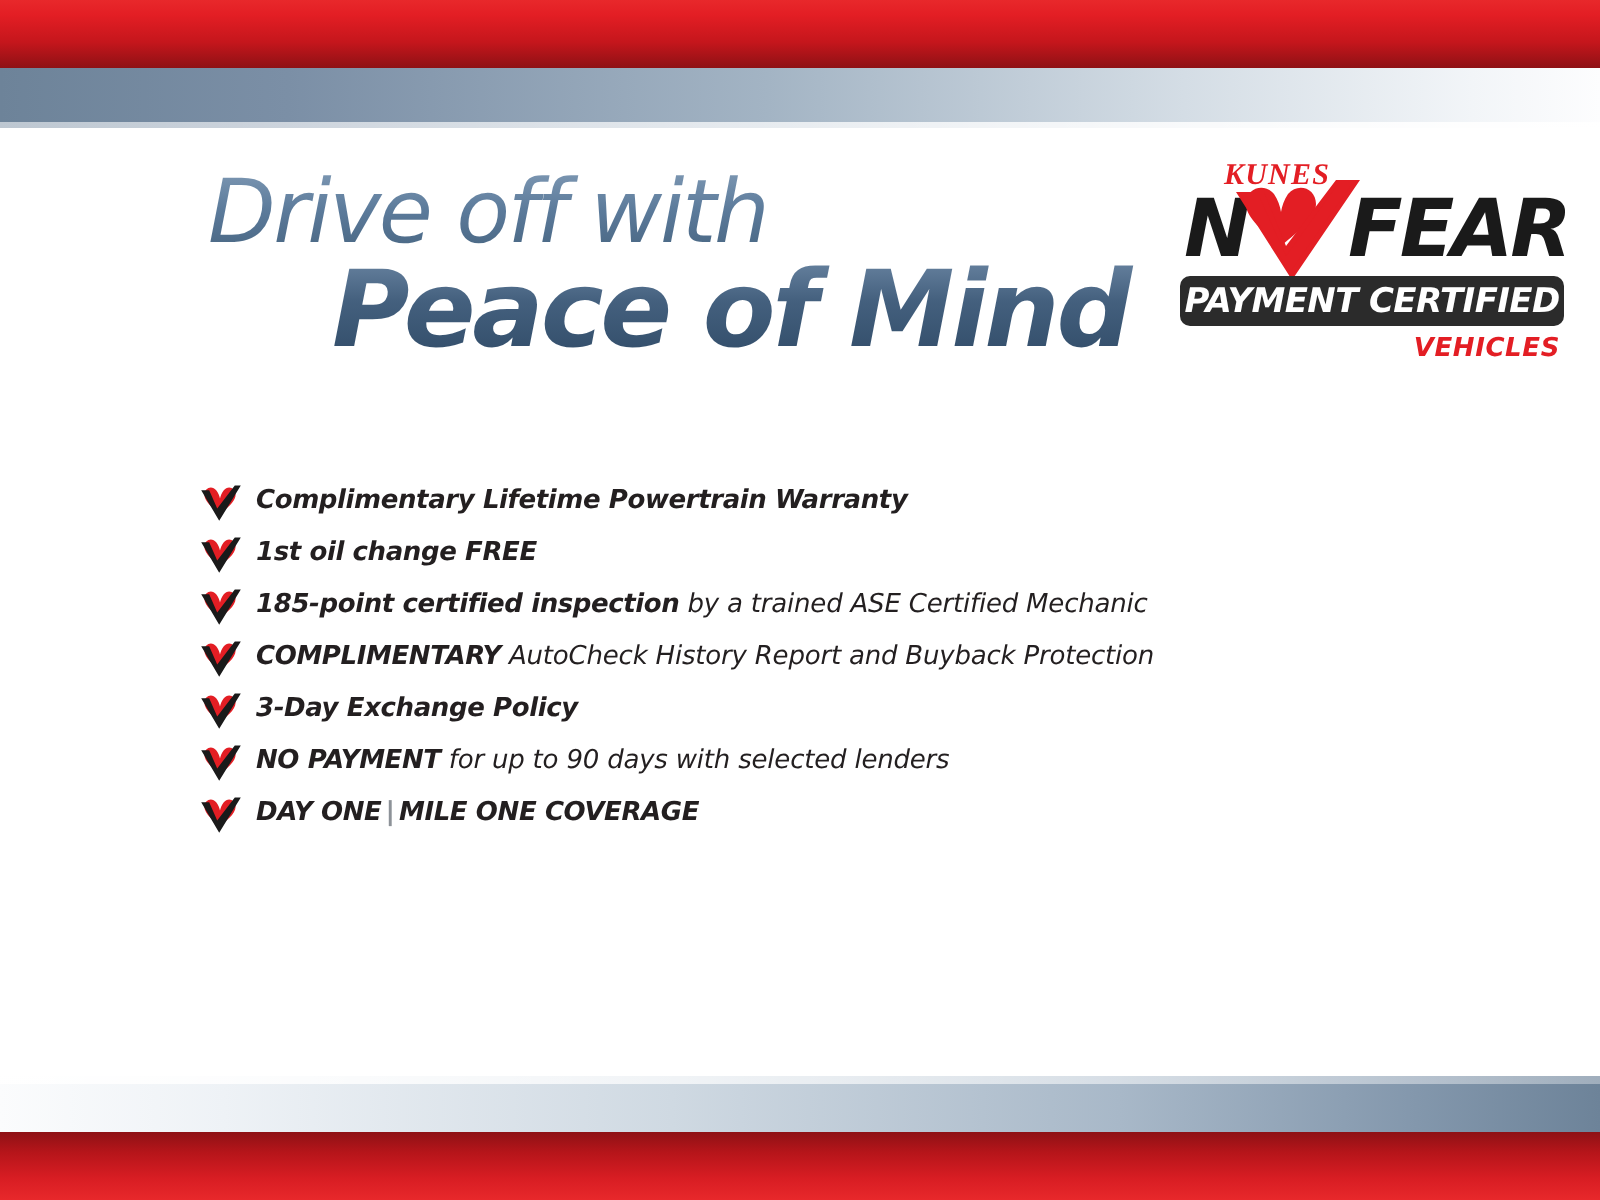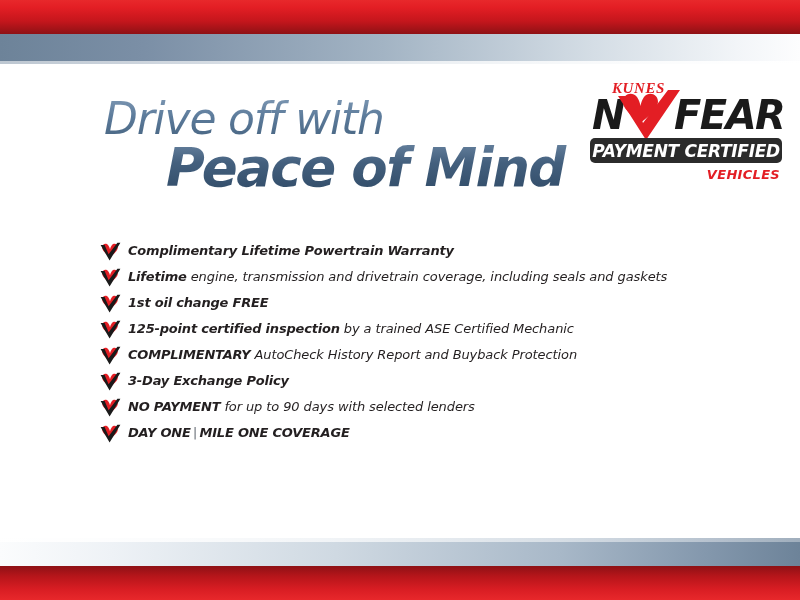--- a/index.html
+++ b/index.html
@@ -65,21 +65,21 @@
     bottom: 0; left: 0;
     width: 800px;
     height: 34px;
     background: linear-gradient(to bottom, #8e1115 0%, #b6151a 30%, #d81d23 68%, #e8282b 100%);
   }
 
   
   .headline {
     position: absolute;
     left: 104px;
-    top: 96px;
+    top: 84px;
     width: 470px;
   }
   .headline-l1 {
     font-family: "DejaVu Sans", sans-serif;
     font-style: italic;
     font-weight: normal;
     font-size: 44px;
     line-height: 46px;
     letter-spacing: -1.2px;
     color: #5c7b9b;
@@ -288,42 +288,35 @@
 
 
     <div class="benefit-row">
       <svg class="check-icon" viewBox="0 0 21 19">
         <path d="M2.2 5.4 C2.2 1.8, 6 0.4, 8.2 3.2 C9.2 4.5, 9.7 5.9, 10 7.3 C10.3 5.9, 10.8 4.5, 11.8 3.2 C14 0.4, 17.8 1.8, 17.8 5.4 C17.8 9.1, 12.6 12.7, 10 15.1 C7.4 12.7, 2.2 9.1, 2.2 5.4 Z" fill="#e31e24"></path>
         <path d="M0.6 3.1 L4.6 3.1 L8.6 12.2 L17.4 0.8 L20.4 0.8 L9.6 18.4 Z" fill="#1a1a1a"></path>
       </svg>
       <div class="benefit-text"><span class="b">Complimentary Lifetime Powertrain Warranty</span><span class="n"></span></div>
     </div>
 
-    <div class="benefit-row">
-      <svg class="check-icon" viewBox="0 0 21 19">
-        <path d="M2.2 5.4 C2.2 1.8, 6 0.4, 8.2 3.2 C9.2 4.5, 9.7 5.9, 10 7.3 C10.3 5.9, 10.8 4.5, 11.8 3.2 C14 0.4, 17.8 1.8, 17.8 5.4 C17.8 9.1, 12.6 12.7, 10 15.1 C7.4 12.7, 2.2 9.1, 2.2 5.4 Z" fill="#e31e24"></path>
-        <path d="M0.6 3.1 L4.6 3.1 L8.6 12.2 L17.4 0.8 L20.4 0.8 L9.6 18.4 Z" fill="#1a1a1a"></path>
-      </svg>
-      <div class="benefit-text"><span class="b">Lifetime</span><span class="n"> engine, transmission and drivetrain coverage, including seals and gaskets</span></div>
-    </div>
 
     <div class="benefit-row">
       <svg class="check-icon" viewBox="0 0 21 19">
         <path d="M2.2 5.4 C2.2 1.8, 6 0.4, 8.2 3.2 C9.2 4.5, 9.7 5.9, 10 7.3 C10.3 5.9, 10.8 4.5, 11.8 3.2 C14 0.4, 17.8 1.8, 17.8 5.4 C17.8 9.1, 12.6 12.7, 10 15.1 C7.4 12.7, 2.2 9.1, 2.2 5.4 Z" fill="#e31e24"></path>
         <path d="M0.6 3.1 L4.6 3.1 L8.6 12.2 L17.4 0.8 L20.4 0.8 L9.6 18.4 Z" fill="#1a1a1a"></path>
       </svg>
       <div class="benefit-text"><span class="b">1st oil change FREE</span><span class="n"></span></div>
     </div>
 
     <div class="benefit-row">
       <svg class="check-icon" viewBox="0 0 21 19">
         <path d="M2.2 5.4 C2.2 1.8, 6 0.4, 8.2 3.2 C9.2 4.5, 9.7 5.9, 10 7.3 C10.3 5.9, 10.8 4.5, 11.8 3.2 C14 0.4, 17.8 1.8, 17.8 5.4 C17.8 9.1, 12.6 12.7, 10 15.1 C7.4 12.7, 2.2 9.1, 2.2 5.4 Z" fill="#e31e24"></path>
         <path d="M0.6 3.1 L4.6 3.1 L8.6 12.2 L17.4 0.8 L20.4 0.8 L9.6 18.4 Z" fill="#1a1a1a"></path>
       </svg>
-      <div class="benefit-text"><span class="b">125-point certified inspection</span><span class="n"> by a trained ASE Certified Mechanic</span></div>
+      <div class="benefit-text"><span class="b">185-point certified inspection</span><span class="n"> by a trained ASE Certified Mechanic</span></div>
     </div>
 
     <div class="benefit-row">
       <svg class="check-icon" viewBox="0 0 21 19">
         <path d="M2.2 5.4 C2.2 1.8, 6 0.4, 8.2 3.2 C9.2 4.5, 9.7 5.9, 10 7.3 C10.3 5.9, 10.8 4.5, 11.8 3.2 C14 0.4, 17.8 1.8, 17.8 5.4 C17.8 9.1, 12.6 12.7, 10 15.1 C7.4 12.7, 2.2 9.1, 2.2 5.4 Z" fill="#e31e24"></path>
         <path d="M0.6 3.1 L4.6 3.1 L8.6 12.2 L17.4 0.8 L20.4 0.8 L9.6 18.4 Z" fill="#1a1a1a"></path>
       </svg>
       <div class="benefit-text"><span class="b">COMPLIMENTARY</span><span class="n"> AutoCheck History Report and Buyback Protection</span></div>
     </div>
 

